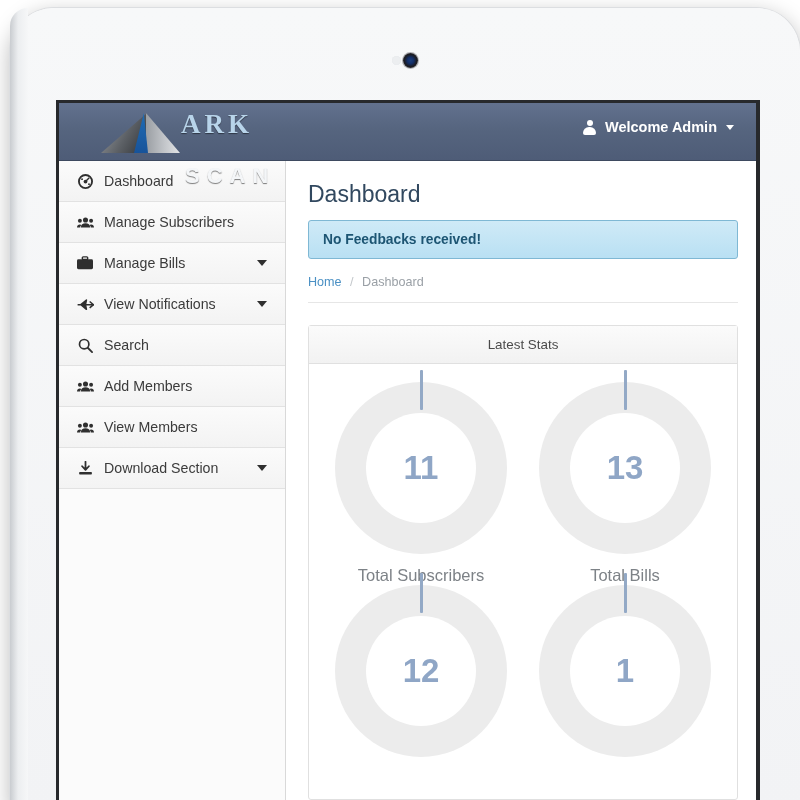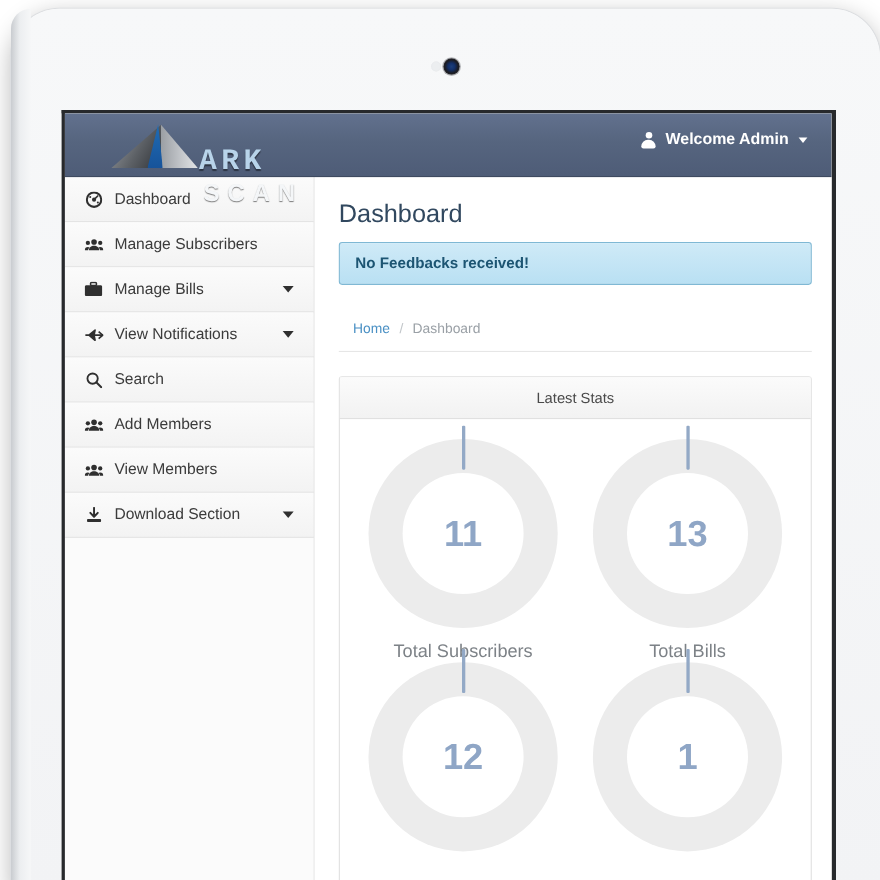--- a/index.html
+++ b/index.html
@@ -62,22 +62,21 @@
   }
   .tri-blue{
     left:45px;top:8px;width:14px;height:40px;
     background:linear-gradient(180deg,#1f6cb5 0%,#17539a 100%);
     clip-path:polygon(70% 0,100% 100%,0 100%);
   }
   #brand-ark{
     position:absolute;left:92px;top:4px;
     font-size:27px;font-weight:bold;letter-spacing:4px;
     color:#b8d4ea;text-shadow:0 1px 1px rgba(0,0,0,.45);
-    font-family:Liberation Mono, monospace;
-    margin-top:24px;
+    font-family:Liberation Serif, serif;
   }
   #brand-scan{
     position:absolute;left:96px;top:30px;
     font-size:22px;font-weight:bold;letter-spacing:7px;
     color:#f4f6f8;text-shadow:0 1px 1px rgba(0,0,0,.5);margin-top:28px;
   }
   #welcome{
     position:absolute;right:22px;top:16px;display:flex;align-items:center;gap:9px;
     color:#ffffff;font-size:14.5px;font-weight:bold;cursor:pointer;justify-content:center;
   }
@@ -115,27 +114,27 @@
   #sidebar-rest{background:#fbfbfb;height:100%;}
   
   #content{flex:1;background:#ffffff;padding:0 18px 0 22px;box-sizing:border-box;overflow:hidden;}
   #page-title{
     font-size:23px;color:#31485f;margin:20px 0 12px 0;font-weight:normal;
   }
   #alert{
     background:linear-gradient(180deg,#cfeaf7 0%,#b9e0f3 100%);
     border:1px solid #7fb8d4;border-radius:3px;
     color:#1d5573;font-weight:bold;font-size:13.8px;
-    padding:11px 14px;margin-bottom:33px;
+    padding:11px 14px;margin-bottom:16px;
   }
   #breadcrumb{
     font-size:12.6px;color:#9aa0a6;padding-bottom:13px;
     border-bottom:1px solid #e6e6e6;margin-bottom:22px;
   }
-  #breadcrumb a{color:#4a90c4;text-decoration:none;cursor:pointer;margin-left:13px;}
+  #breadcrumb a{color:#4a90c4;text-decoration:none;cursor:pointer;}
   #breadcrumb .sep{color:#c2c6ca;margin:0 5px;}
   #panel{
     border:1px solid #e0e0e0;border-radius:3px;background:#ffffff;
   }
   #panel-head{
     background:linear-gradient(180deg,#fbfbfb 0%,#f2f2f2 100%);
     border-bottom:1px solid #e0e0e0;
     padding:11px 15px;font-size:13.4px;color:#4a4a4a;text-align:center;
   }
   #panel-body{padding:18px 10px 10px 10px;}

